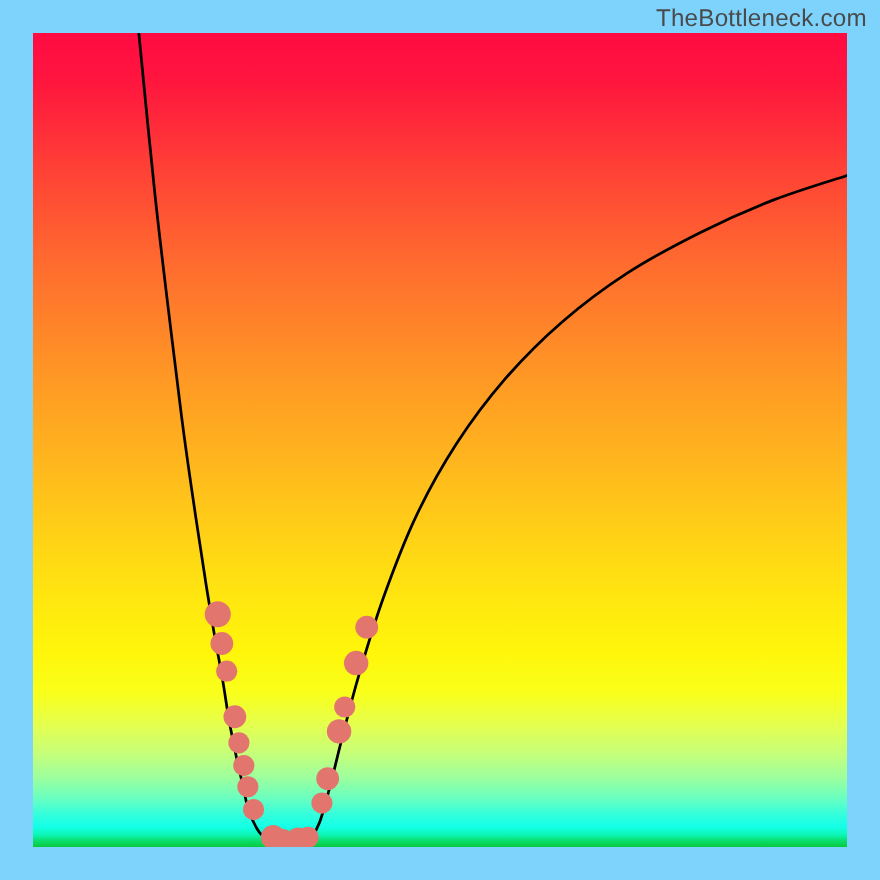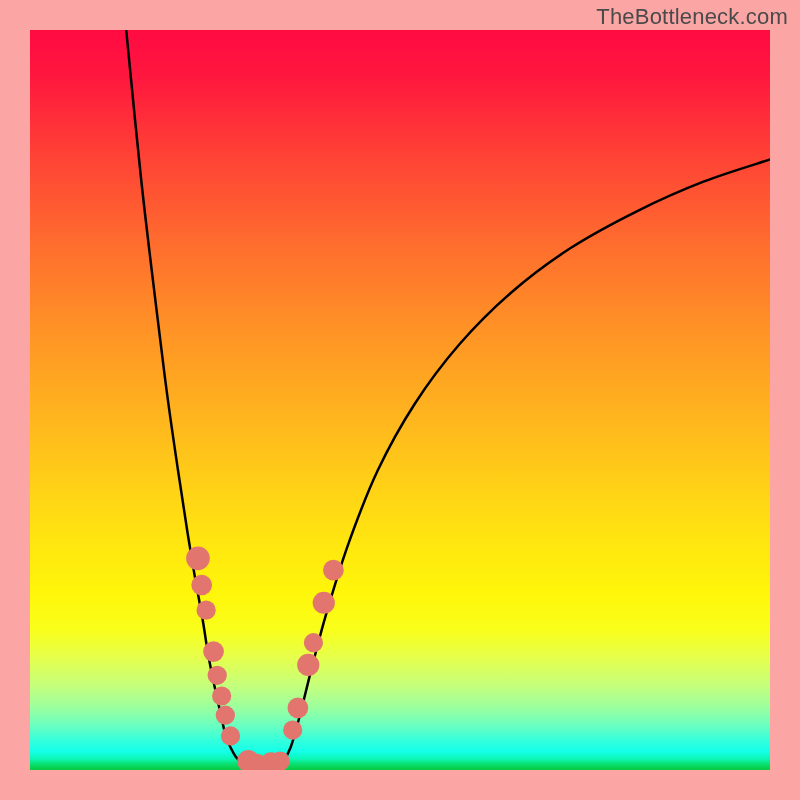--- a/index.html
+++ b/index.html
@@ -8,21 +8,21 @@
     width: 800px;
     height: 800px;
     overflow: hidden;
     background: #000;
     font-family: Arial, Helvetica, sans-serif;
   }
   .stage {
     position: relative;
     width: 800px;
     height: 800px;
-    background: #fca5a5;
+    background: #7dd3fc;
   }
   .watermark {
     position: absolute;
     top: 4px;
     right: 12px;
     color: #4a4a4a;
     font-size: 22px;
     font-weight: 500;
     letter-spacing: 0.2px;
     z-index: 10;

